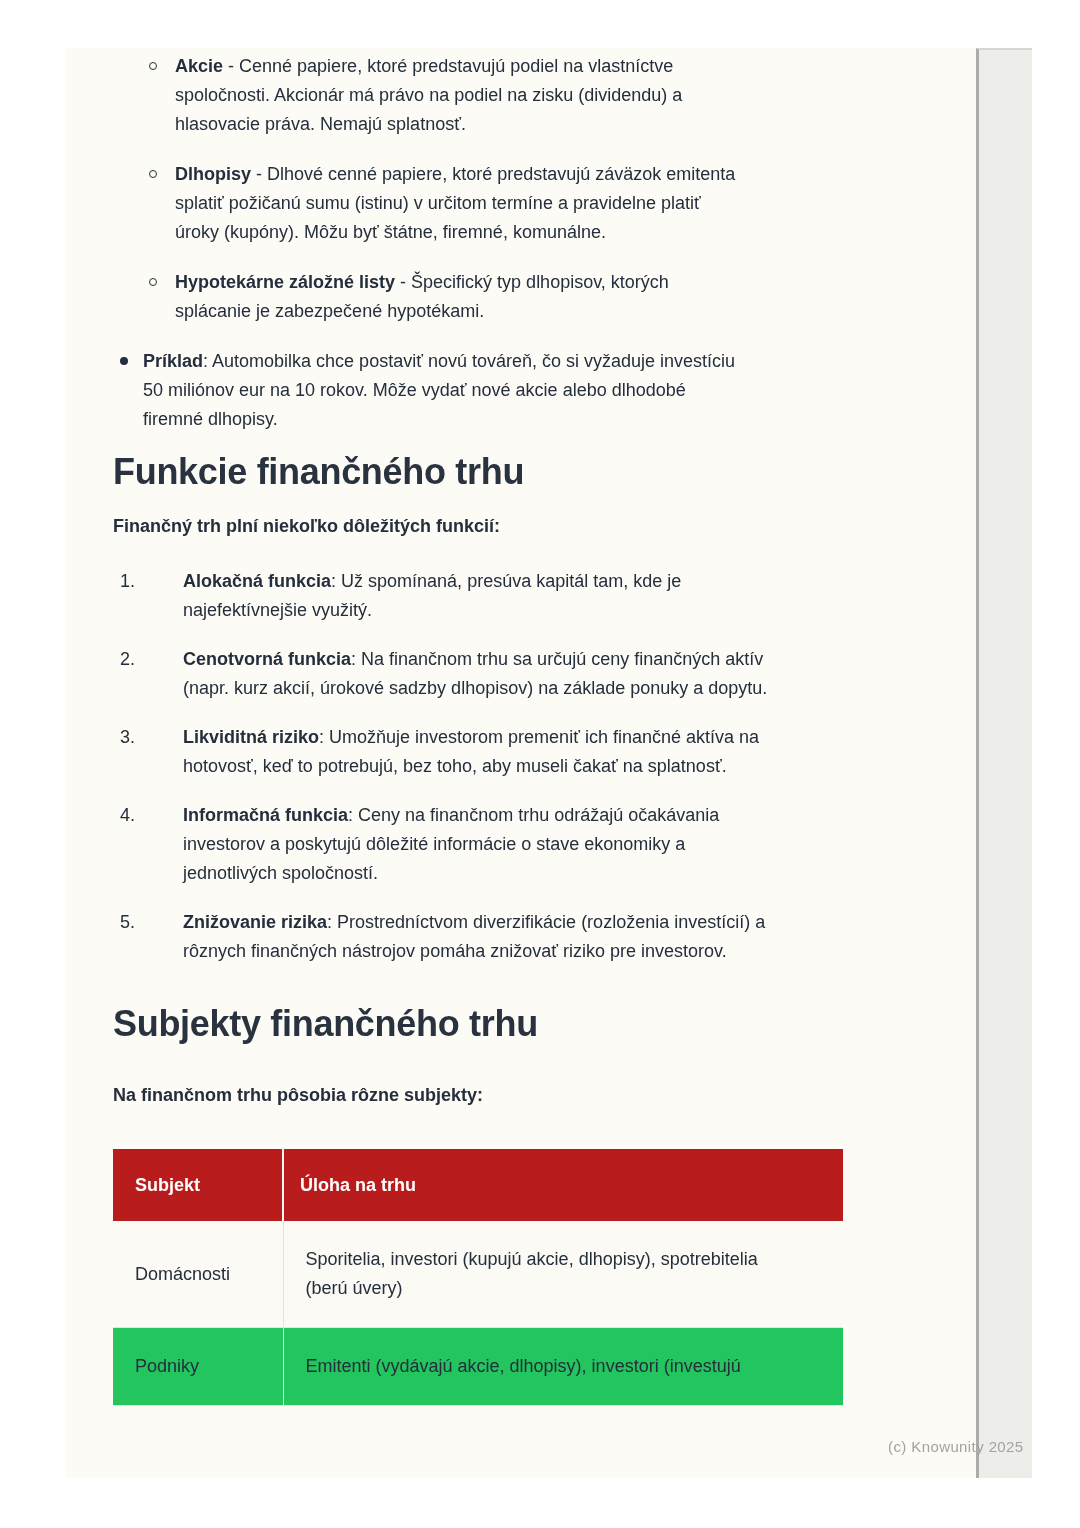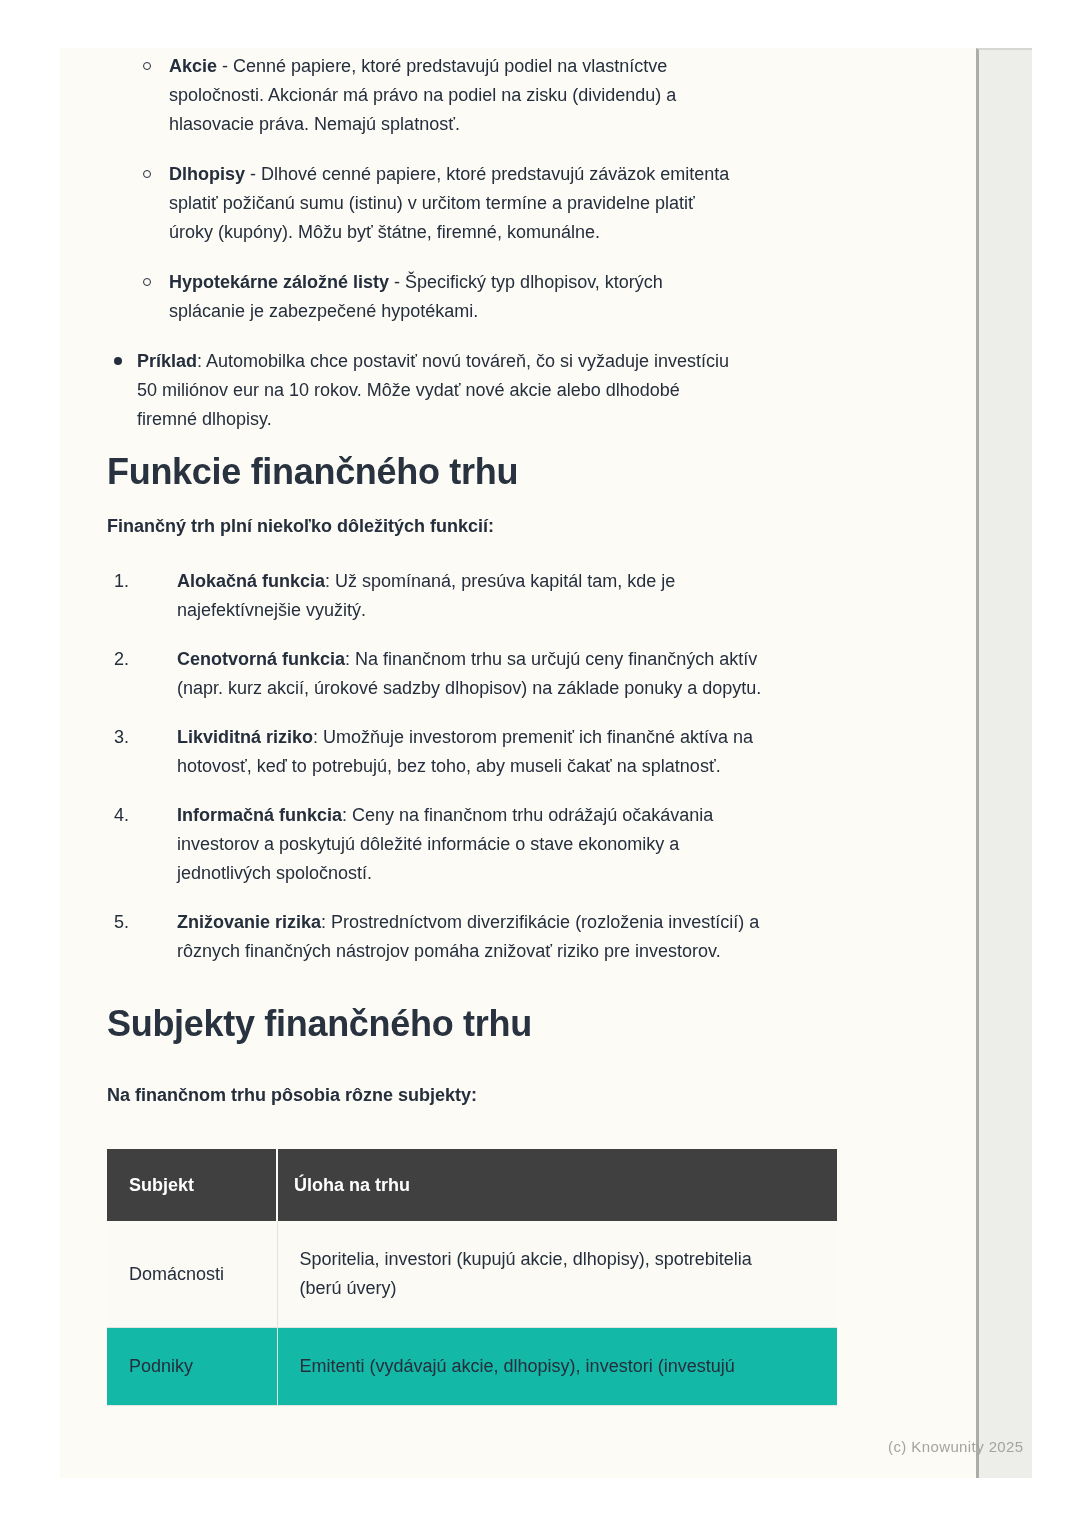--- a/index.html
+++ b/index.html
@@ -6,21 +6,21 @@
   html, body {
     width: 1080px; height: 1528px;
     background: #ffffff;
     font-family: "Liberation Sans", sans-serif;
     color: #252E3C;
     position: relative;
     overflow: hidden;
   }
   .page {
     position: absolute;
-    left: 60px; top: 48px;
+    left: 66px; top: 48px;
     width: 928px; height: 1430px;
     background: #FCFBF6;
     overflow: hidden;
     padding: 4px 151px 0 47px;
     font-size: 18px;
     line-height: 29px;
   }
   
   ul, ol { list-style: none; }
   .b-item { position: relative; margin-bottom: 21px; }
@@ -55,35 +55,35 @@
   table {
     width: 730px;
     margin-top: 39px;
     border-collapse: collapse;
     table-layout: fixed;
     font-size: 18px; line-height: 29px;
   }
   col.c1 { width: 170px; }
   col.c2 { width: 560px; }
   th {
-    background: #404040; color: #ffffff;
+    background: #b91c1c; color: #ffffff;
     text-align: left; font-weight: bold;
     padding: 21px 22px; height: 72px;
     vertical-align: middle;
   }
   th + th { border-left: 2px solid #FCFBF6; padding-left: 16px; }
   td {
     padding: 24px 22px;
     vertical-align: middle;
     border-bottom: 1px solid #E4E4E0;
     white-space: pre-line;
   }
   td + td { border-left: 1px solid #E2E2DE; }
   tr.row-odd  td { background: #FBFAF4; }
-  tr.row-even td { background: #14b8a6; }
+  tr.row-even td { background: #22c55e; }
   
   .page-edge {
     position: absolute;
     left: 976px; top: 48px;
     width: 56px; height: 1430px;
     background: #EDEDEA;
     border-left: 3px solid #ACACA9;
     border-top: 2px solid #D6D6D2;
   }
   

